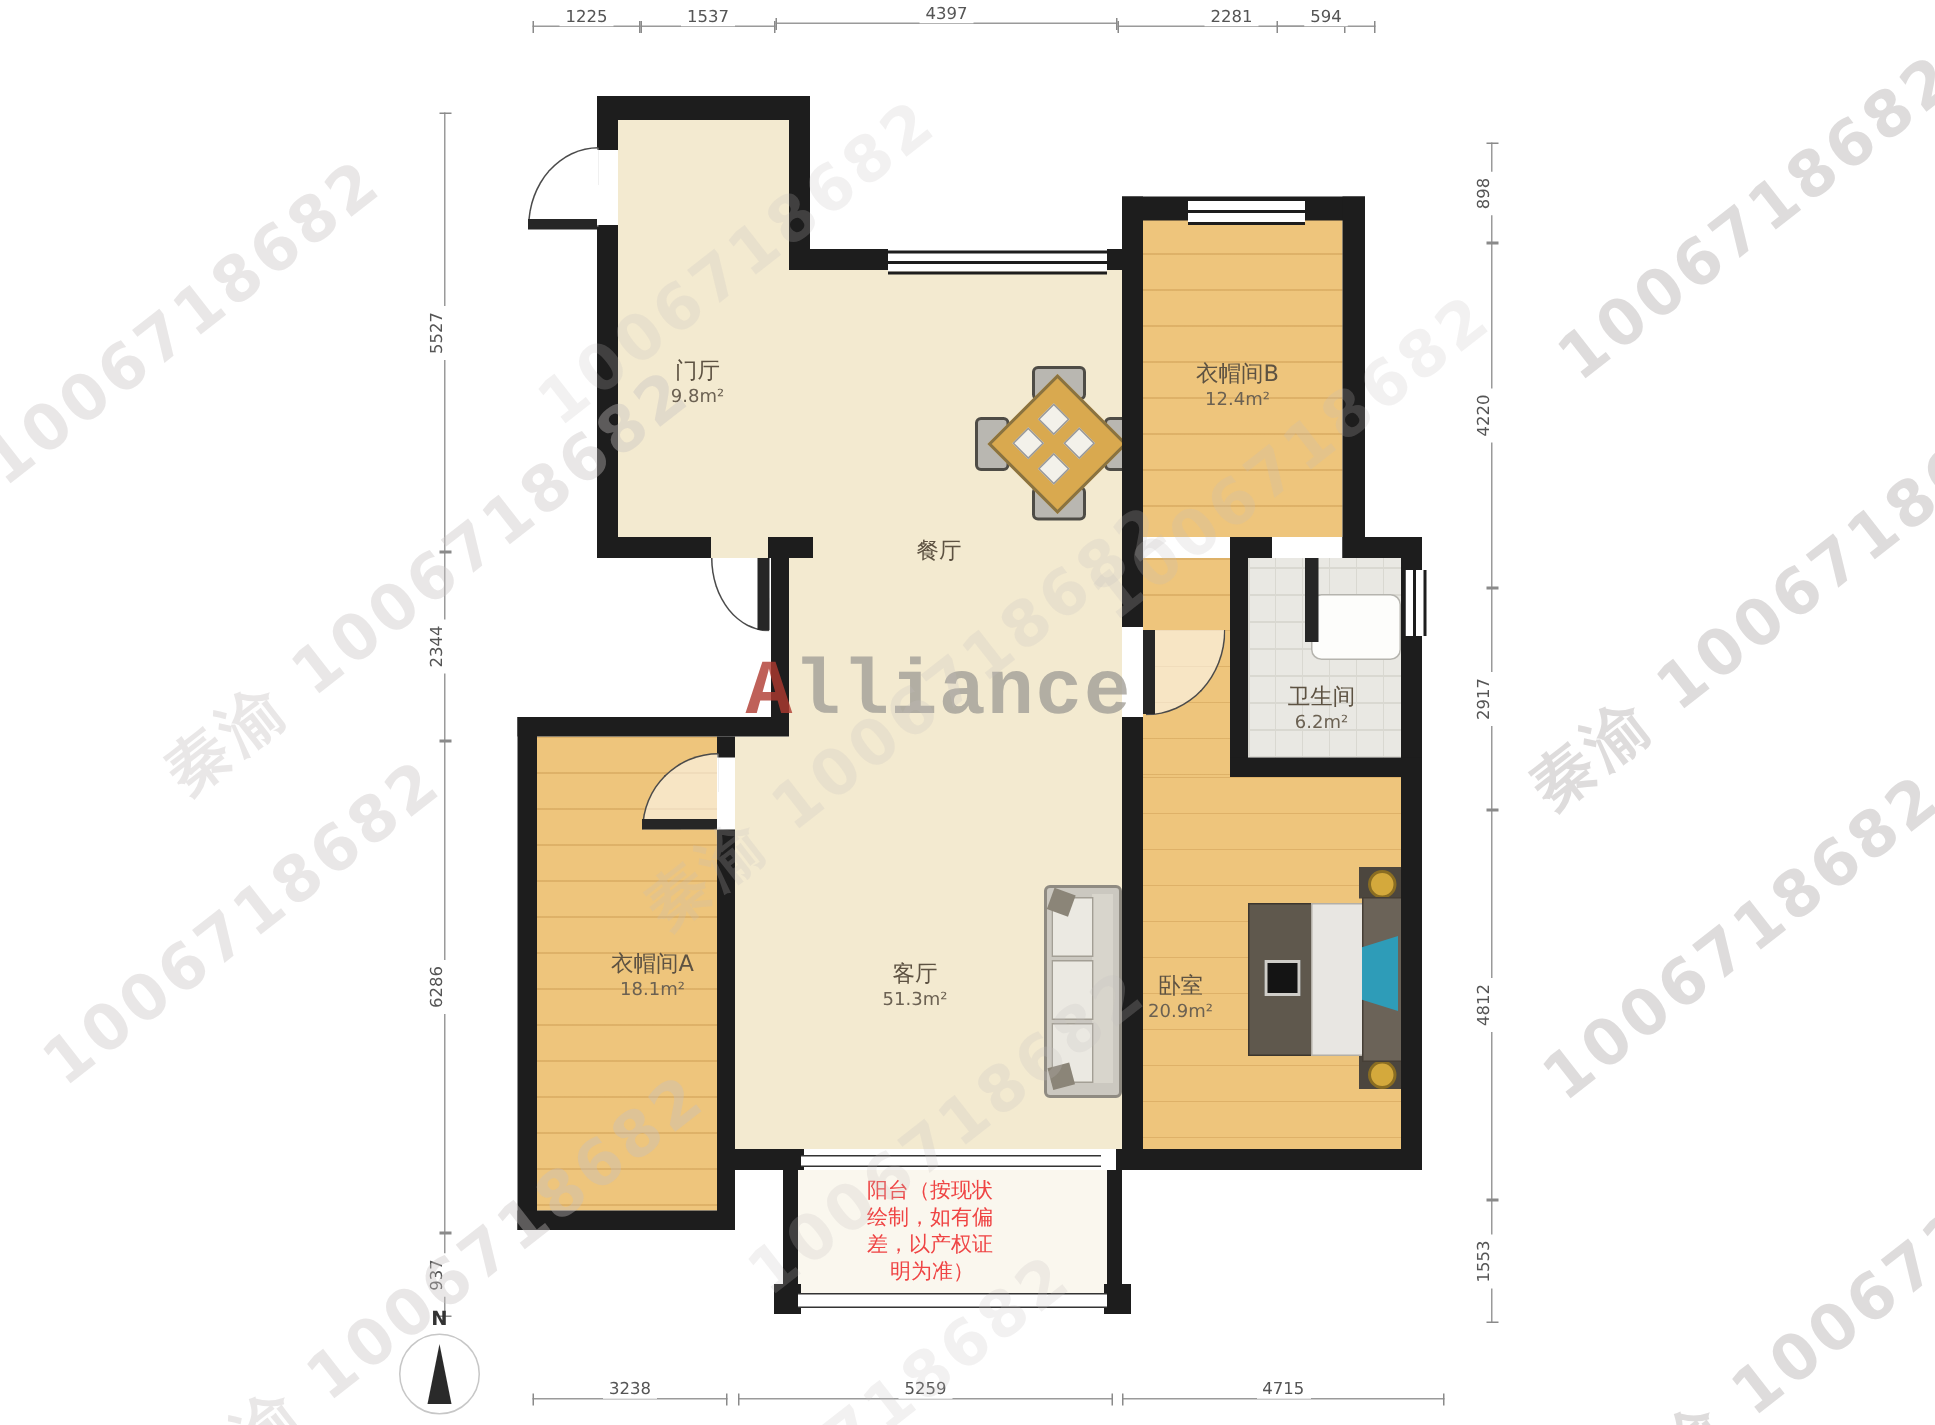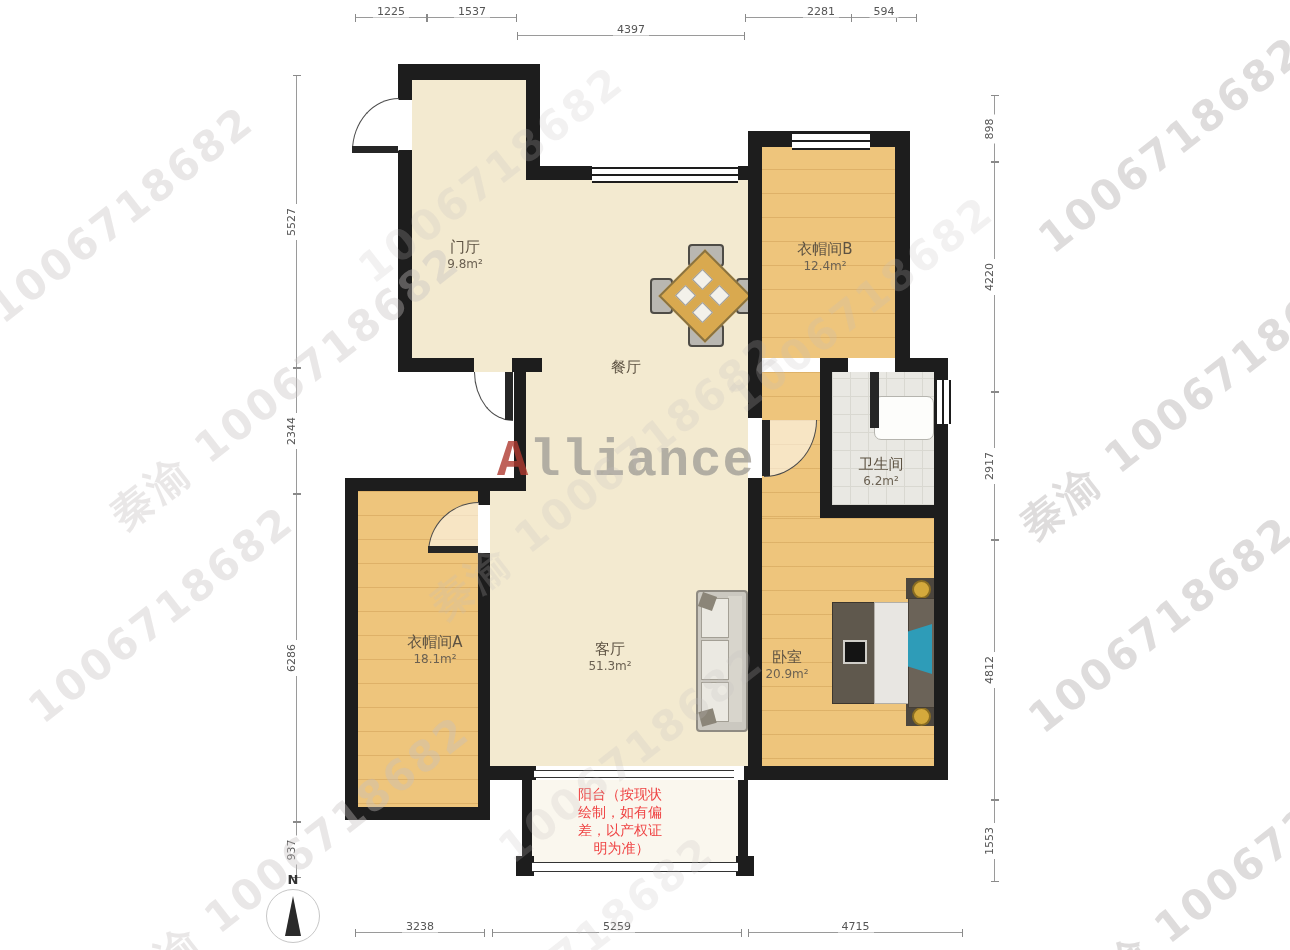--- a/index.html
+++ b/index.html
@@ -229,21 +229,21 @@
   <div class="logo" style="left:497px;top:432px;">
     <span class="a">A</span><span class="rest">lliance</span>
   </div>
 
   <div class="dim-h" style="left:355px;top:17px;width:72px;">
       <span>1225</span>
     </div>
   <div class="dim-h" style="left:427px;top:17px;width:90px;">
       <span>1537</span>
     </div>
-  <div class="dim-h" style="left:517px;top:35px;width:228px;">
+  <div class="dim-h" style="left:517px;top:15px;width:228px;">
       <span>4397</span>
     </div>
   <div class="dim-h" style="left:745px;top:17px;width:152px;">
       <span>2281</span>
     </div>
   <div class="dim-h" style="left:851px;top:17px;width:66px;">
       <span>594</span>
     </div>
 
   <div class="dim-h" style="left:355px;top:932px;width:130px;">

